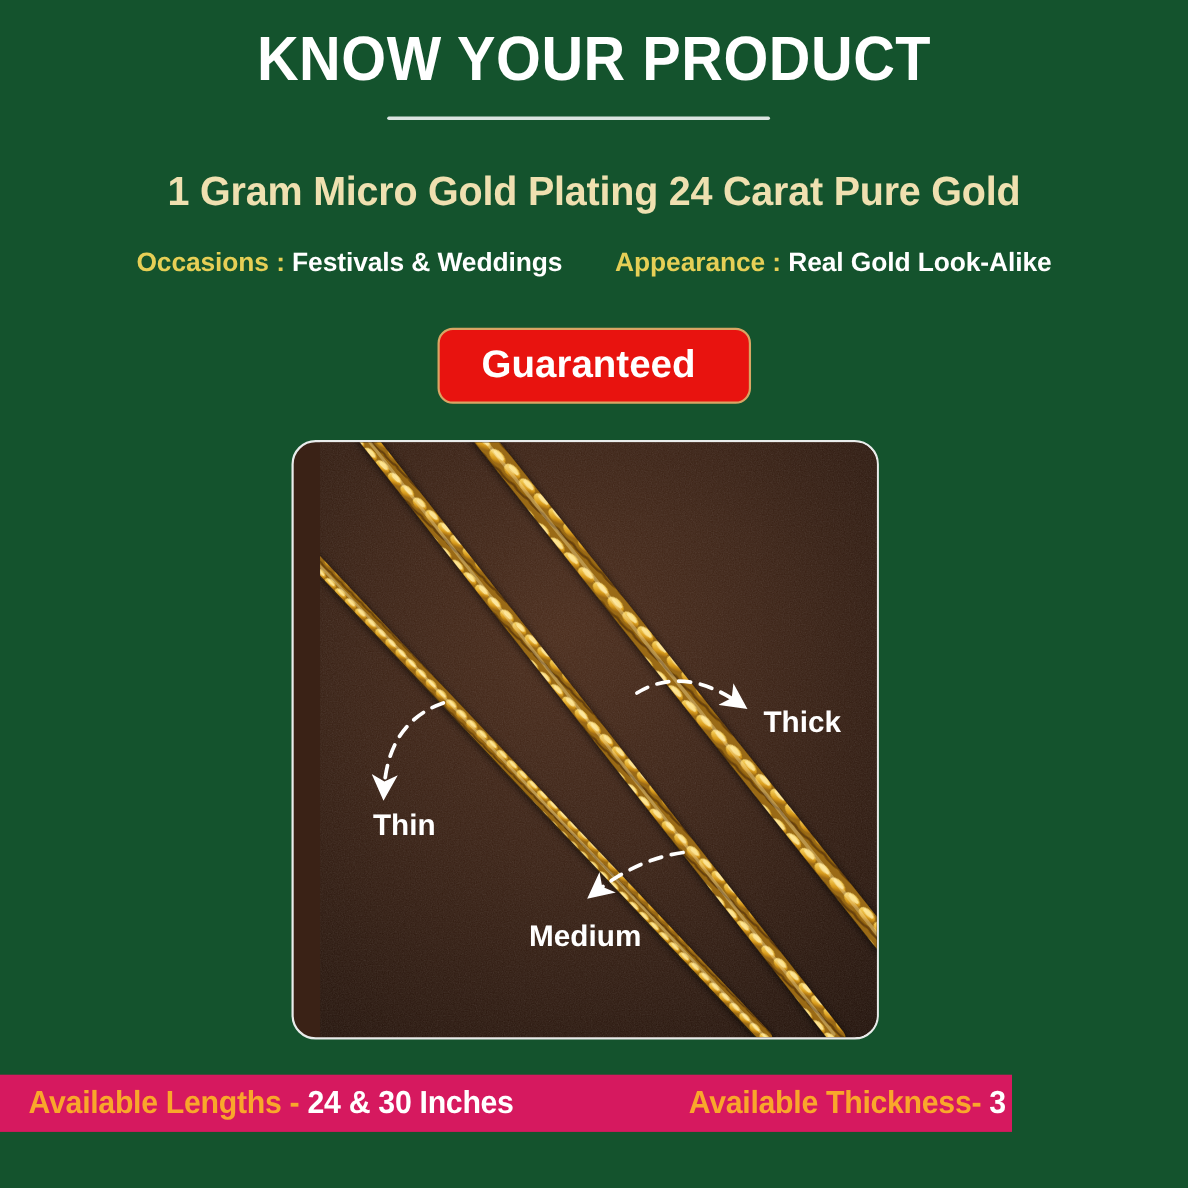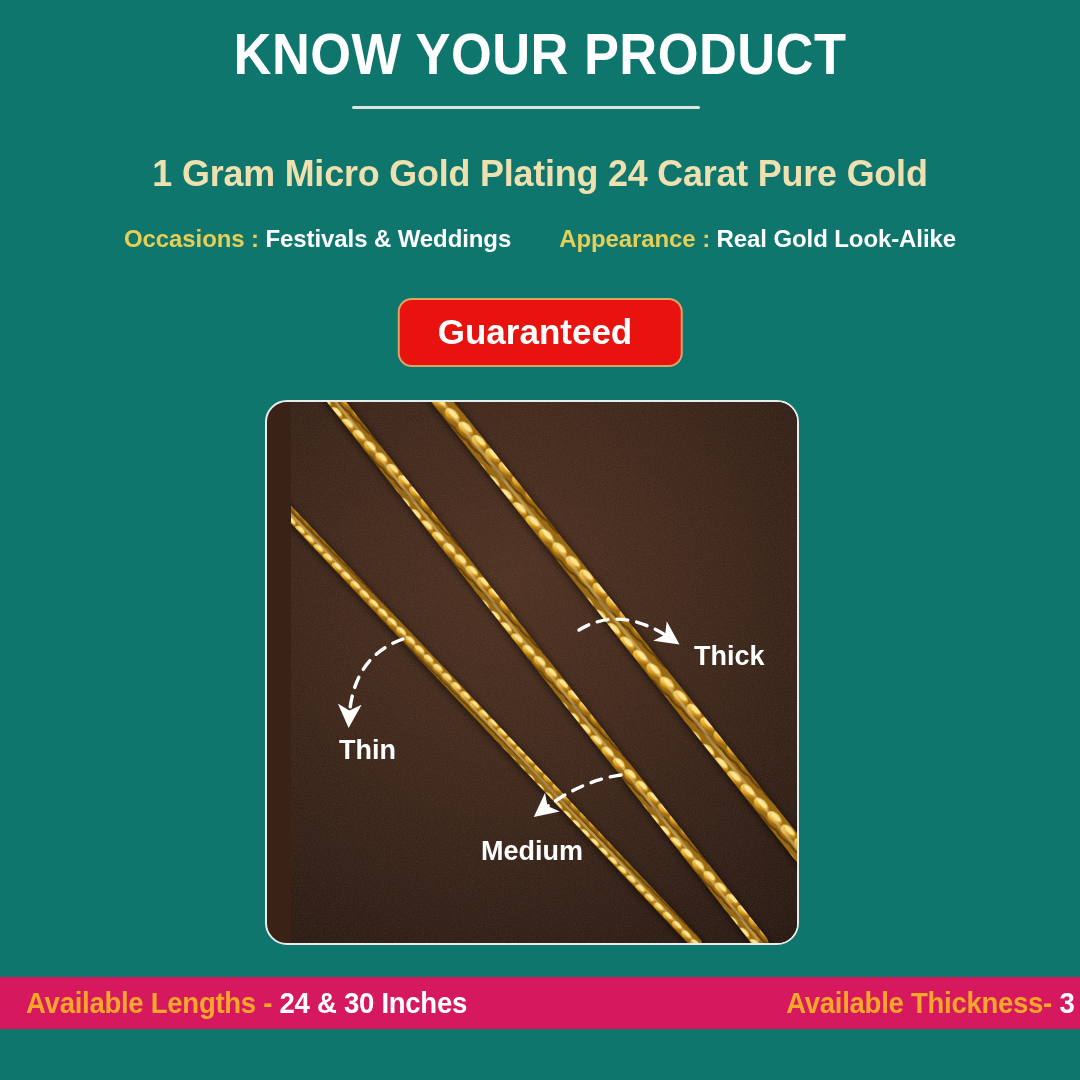--- a/index.html
+++ b/index.html
@@ -10,21 +10,21 @@
   body {
     width: 1080px;
     height: 1080px;
     font-family: "Liberation Sans", sans-serif;
     overflow: hidden;
   }
   .poster {
     position: relative;
     width: 1080px;
     height: 1080px;
-    background: #0f766e;
+    background: #14532d;
     overflow: hidden;
   }
 
   
   .page-title {
     position: absolute;
     top: 22px;
     left: 0;
     width: 1080px;
     text-align: center;
@@ -128,21 +128,21 @@
   }
   .photo-frame svg {
     display: block;
   }
 
   
   .bottom-banner {
     position: absolute;
     left: 0;
     top: 977px;
-    width: 1080px;
+    width: 920px;
     height: 52px;
     background: #d6195f;
     display: flex;
     align-items: center;
     white-space: nowrap;
   }
   .banner-item {
     font-size: 29px;
     font-weight: bold;
     letter-spacing: -0.3px;

